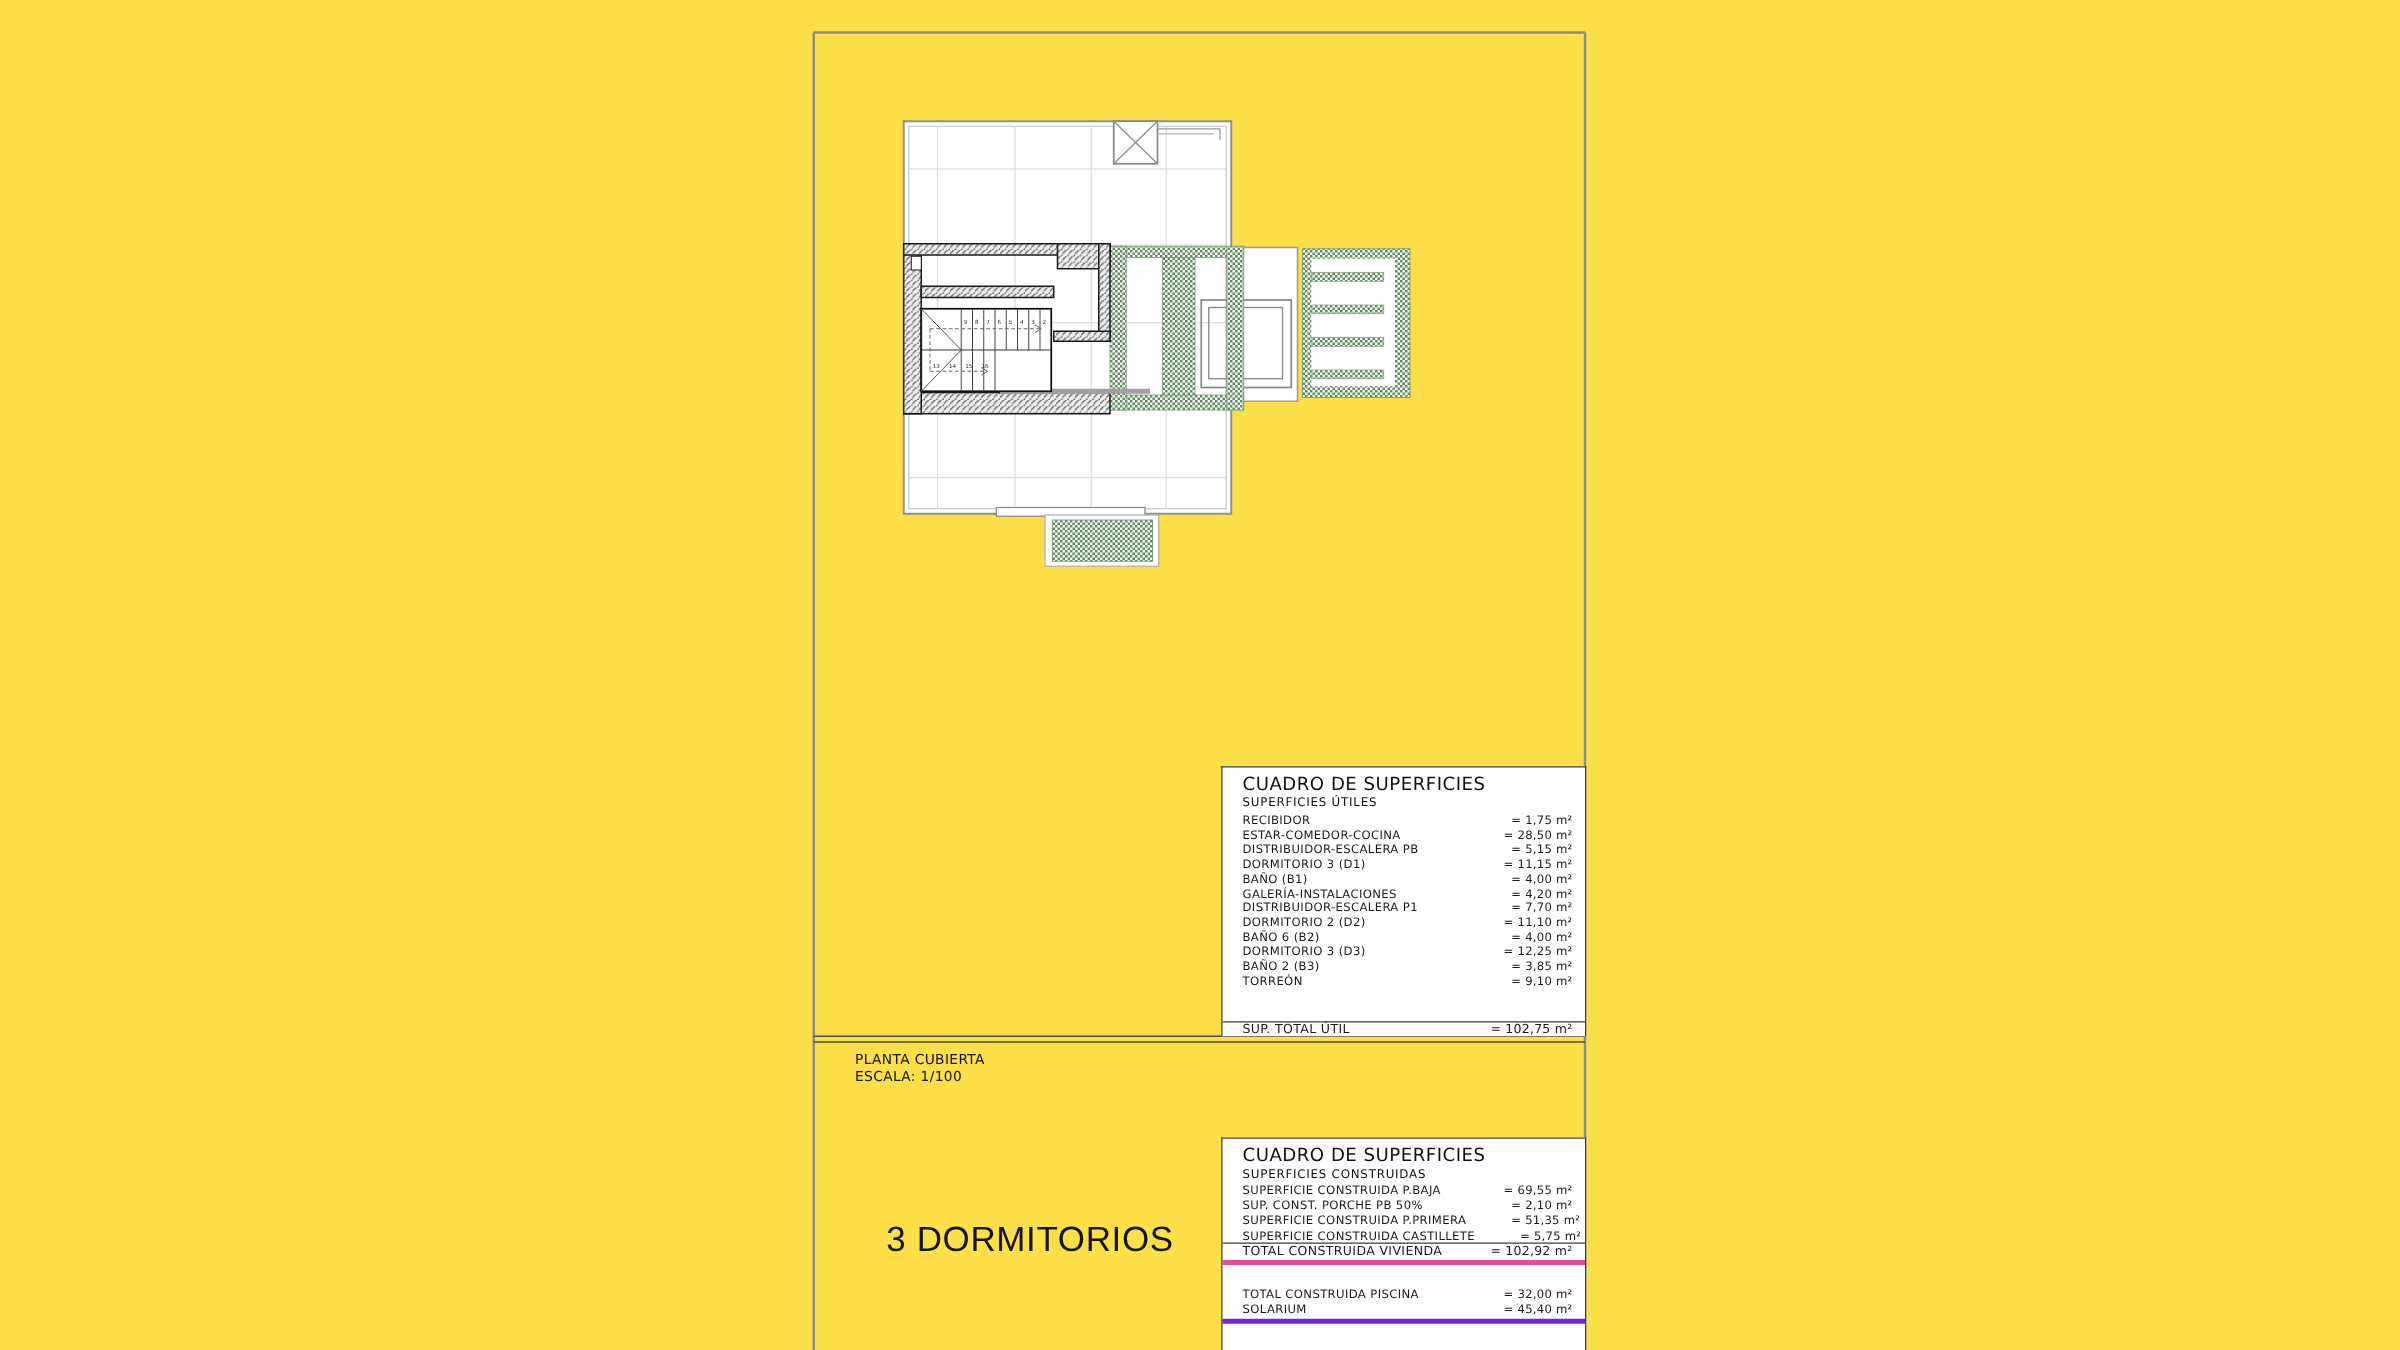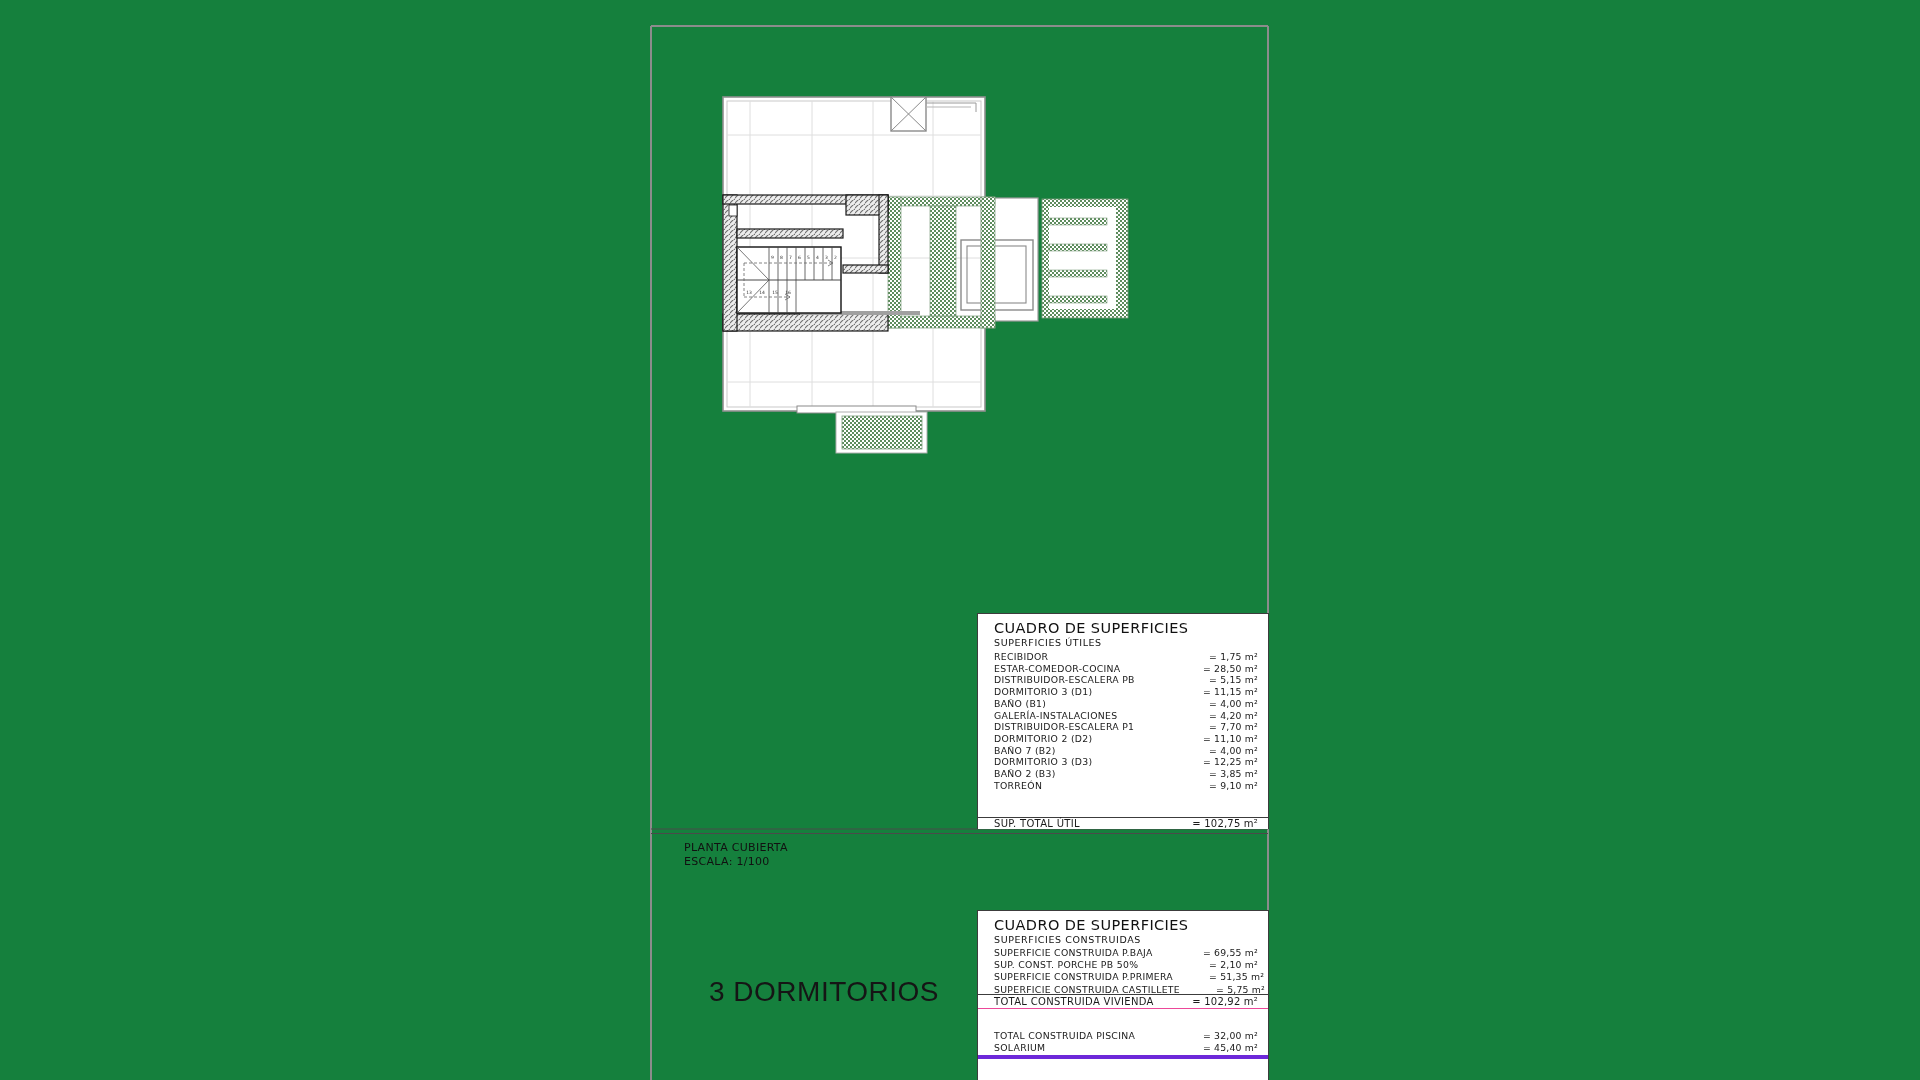--- a/index.html
+++ b/index.html
@@ -1,35 +1,35 @@
 <!DOCTYPE html>
 <html><head>
 <meta charset="utf-8">
 <style>
   html,body{margin:0;padding:0;background:#ffffff;}
-  .page{position:relative;width:1920px;height:1080px;background:#15803d;overflow:hidden;
+  .page{position:relative;width:1920px;height:1080px;background:#fde047;overflow:hidden;
         font-family:"DejaVu Sans",sans-serif;color:#1a1a1a;}
   svg.draw{position:absolute;left:0;top:0;}
   .stair-num{font-family:"DejaVu Sans",sans-serif;font-size:4.5px;fill:#333;text-anchor:middle;}
 
   .areas-table{position:absolute;left:977px;width:292px;background:#ffffff;
                border-left:1px solid #3c3c3c;border-right:1px solid #3c3c3c;border-top:1px solid #3c3c3c;
                box-sizing:border-box;}
   .t-title{font-size:14.5px;letter-spacing:0.4px;color:#111;margin:6px 0 0 16px;white-space:nowrap;}
   .t-sub{font-size:9.5px;letter-spacing:0.6px;color:#111;margin:1px 0 0 16px;white-space:nowrap;}
   .trows{position:absolute;left:0;right:0;}
   .trow{display:flex;justify-content:space-between;align-items:baseline;
         padding:0 10px 0 16px;line-height:11.7px;font-size:9.3px;white-space:nowrap;gap:36px;}
   .tlabel{letter-spacing:0.3px;}
   .tvalue{letter-spacing:0.2px;}
   .t2 .trow{line-height:12.2px;justify-content:space-between;}
   .total-row{position:absolute;left:0;right:0;display:flex;justify-content:space-between;align-items:center;
              padding:0 10px 0 16px;font-size:10px;white-space:nowrap;}
   #t1-total{bottom:0;height:11px;border-top:1px solid #3c3c3c;}
-  #t2-total{top:83px;height:13px;border-top:1px solid #3c3c3c;border-bottom:1px solid #ec4899;}
+  #t2-total{top:83px;height:13px;border-top:1px solid #3c3c3c;border-bottom:4px solid #ec4899;}
   #t1-rows{top:37px;}
   #t2-rows{top:36px;}
   #t2-extra{top:119px;border-bottom:4px solid #6d28d9;padding-bottom:1px;}
 
   .plan-caption{position:absolute;left:684px;top:841px;font-size:11px;line-height:13.5px;
                 letter-spacing:0.3px;color:#111;}
   .bedrooms{position:absolute;left:709px;top:976px;font-family:Liberation Sans, sans-serif;
             font-size:28px;letter-spacing:0.5px;color:#151515;white-space:nowrap;}
 </style>
 </head>
@@ -200,21 +200,21 @@
         </div>
         <div class="trow">
           <span class="tlabel">DISTRIBUIDOR-ESCALERA P1</span>
           <span class="tvalue">= 7,70 m²</span>
         </div>
         <div class="trow">
           <span class="tlabel">DORMITORIO 2 (D2)</span>
           <span class="tvalue">= 11,10 m²</span>
         </div>
         <div class="trow">
-          <span class="tlabel">BAÑO 7 (B2)</span>
+          <span class="tlabel">BAÑO 6 (B2)</span>
           <span class="tvalue">= 4,00 m²</span>
         </div>
         <div class="trow">
           <span class="tlabel">DORMITORIO 3 (D3)</span>
           <span class="tvalue">= 12,25 m²</span>
         </div>
         <div class="trow">
           <span class="tlabel">BAÑO 2 (B3)</span>
           <span class="tvalue">= 3,85 m²</span>
         </div>

